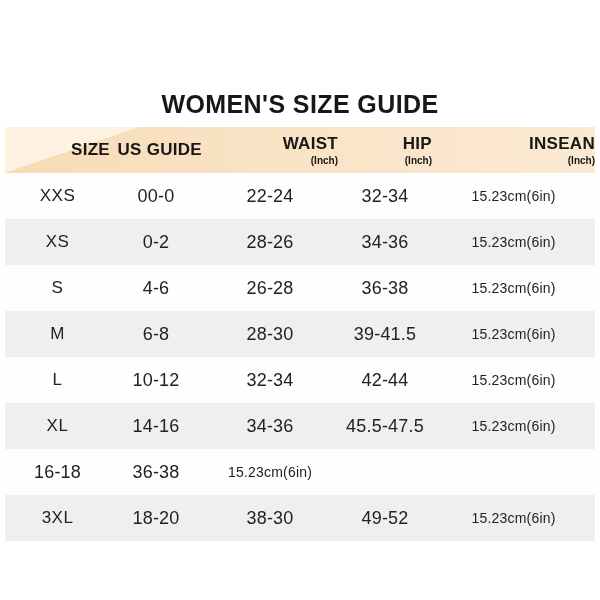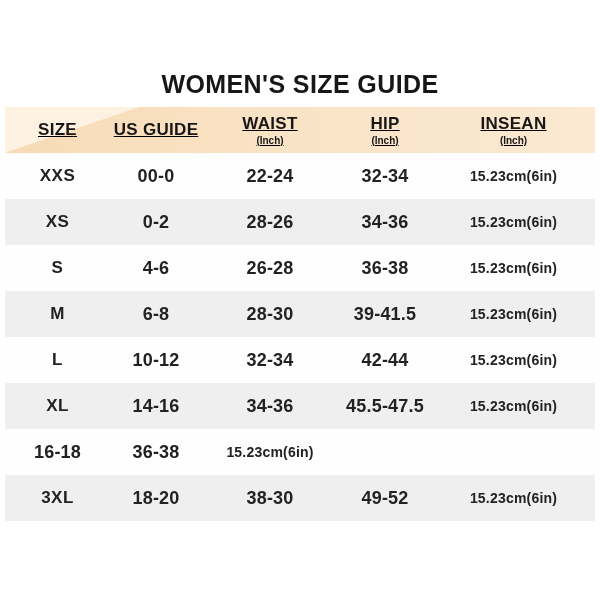--- a/index.html
+++ b/index.html
@@ -3,21 +3,21 @@
 <meta charset="utf-8">
 <style>
   html, body { margin: 0; padding: 0; }
   body {
     width: 600px;
     height: 600px;
     background: #ffffff;
     font-family: "Liberation Sans", sans-serif;
     overflow: hidden;
   }
-  .page { padding-top: 70px; }
+  .page { padding-top: 90px; }
 
   .title {
     margin: 0 0 8px 0;
     text-align: center;
     font-size: 25px;
     line-height: 29px;
     font-weight: bold;
     letter-spacing: 0.4px;
     color: var(--text-dark, #171717);
   }
@@ -48,22 +48,21 @@
       rgba(255,255,255,0) 50%);
     pointer-events: none;
   }
 
   .th {
     position: relative;
     z-index: 1;
     display: flex;
     flex-direction: column;
     justify-content: center;
-    align-items: center;
-    text-decoration: underline;
+    align-items: flex-end;
   }
   .th-label {
     font-size: 17px;
     font-weight: bold;
     color: var(--text-dark, #171717);
     letter-spacing: 0.3px;
   }
   .th-sub {
     font-size: 10px;
     font-weight: bold;
@@ -74,21 +73,20 @@
 
   .tr { height: 46px; align-items: center; }
   .tr:nth-child(odd)  { background: var(--row-white, #fefefe); }
   .tr:nth-child(even) { background: var(--row-gray, #f0eff0); }
 
   .td {
     text-align: center;
     font-size: 18px;
     color: var(--text-cell, #222222);
     letter-spacing: 0.2px;
-    font-weight: bold;
   }
   .td.cell-size { font-size: 17px; letter-spacing: 0.5px; }
   .td.cell-inseam { font-size: 14px; }
 </style>
 </head>
 <body>
 
 <div class="page">
   <h1 class="title">WOMEN'S SIZE GUIDE</h1>
 

